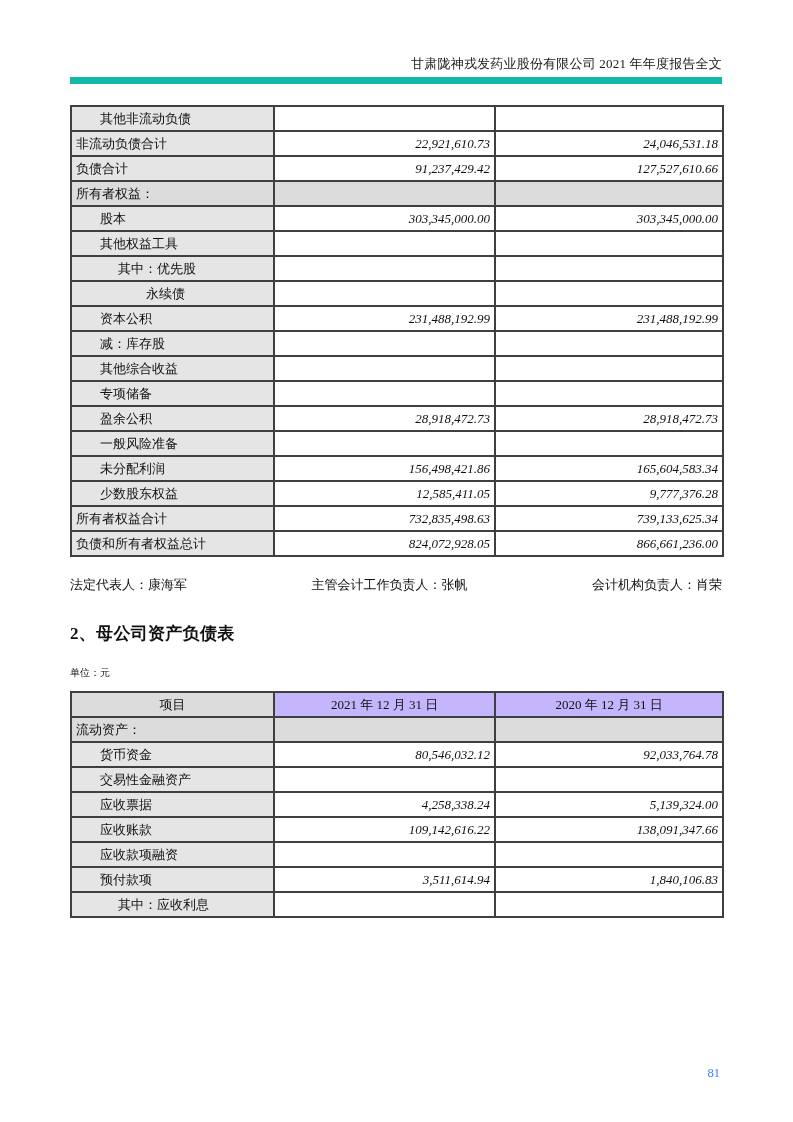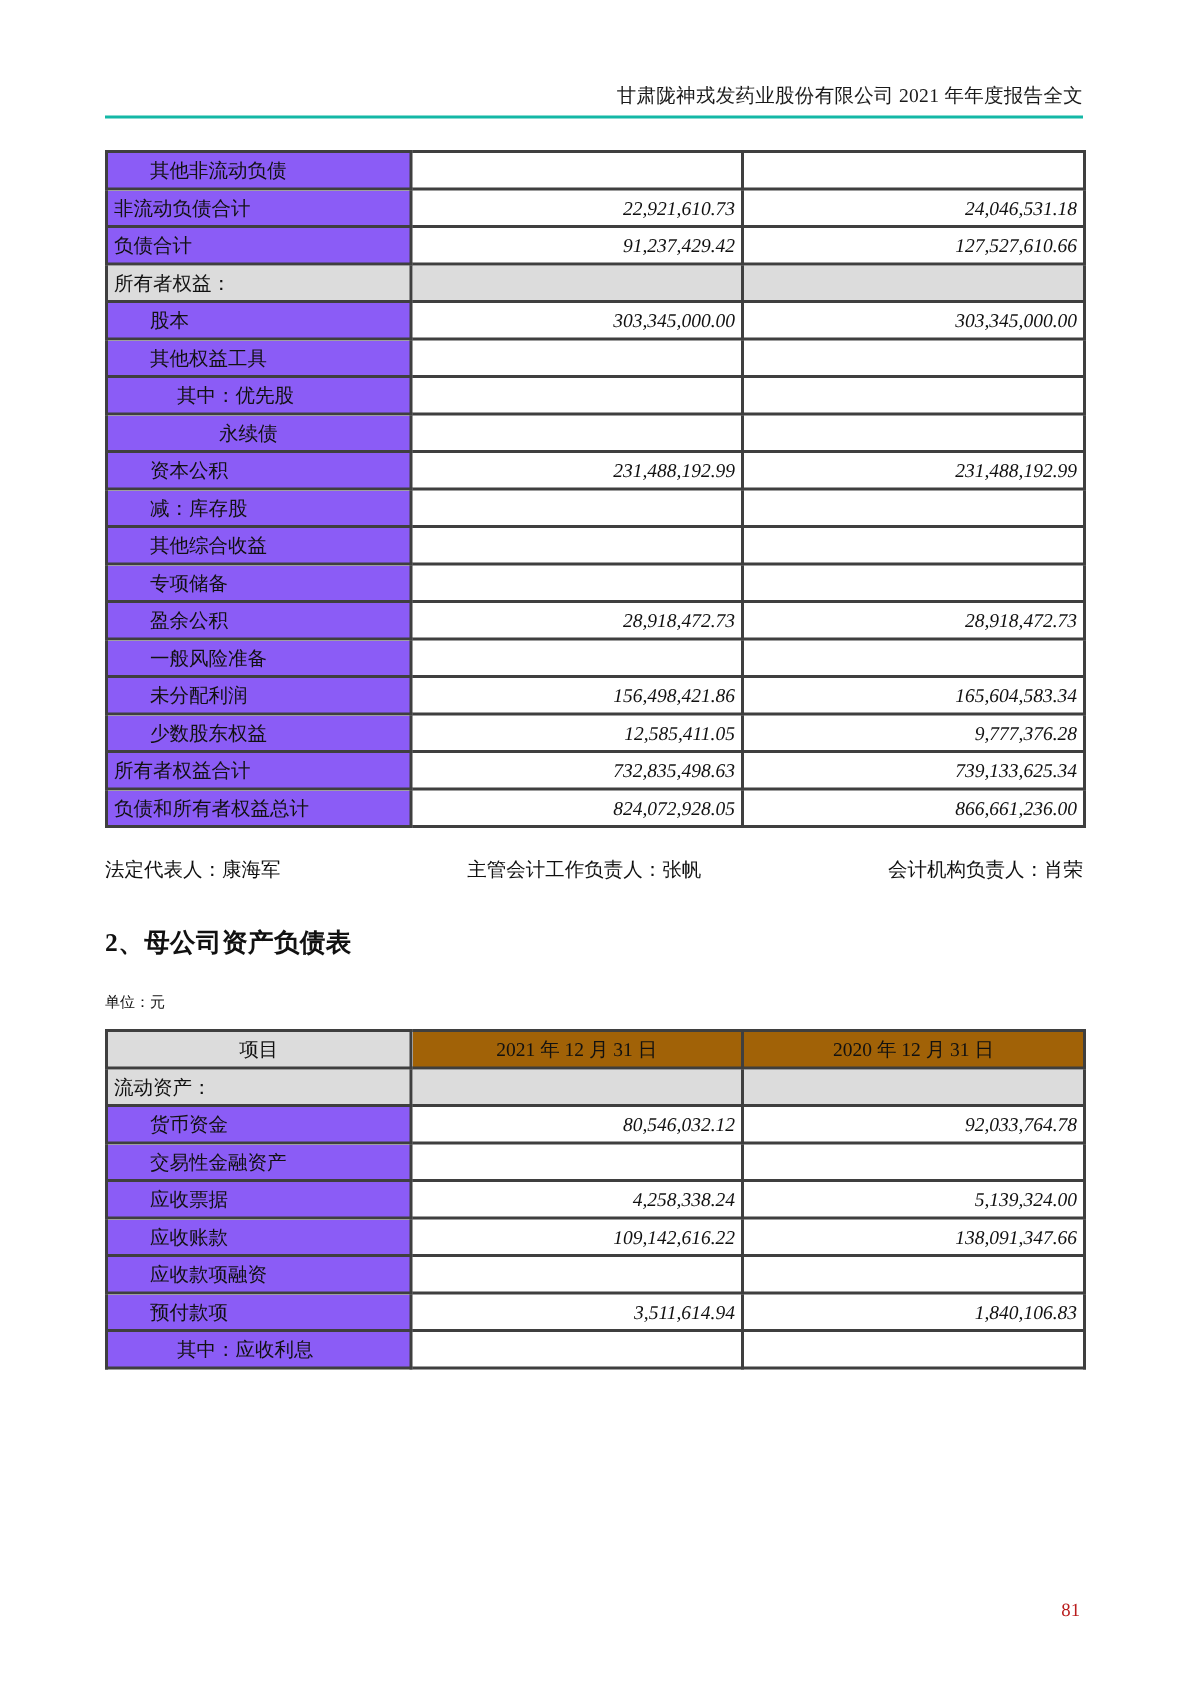--- a/index.html
+++ b/index.html
@@ -16,21 +16,21 @@
     left: 70px; top: 0;
     width: 652px;
   }
   
   .doc-header {
     padding-top: 55px;
     text-align: right;
     font-size: 13px;
     letter-spacing: 0.2px;
     color: #1a1a1a;
-    border-bottom: 2px solid #14b8a6;
+    border-bottom: 7px solid #14b8a6;
     padding-bottom: 4px;
   }
   
   table {
     border-collapse: collapse;
     table-layout: fixed;
     width: 652px;
   }
   table.fin-table { margin-top: 21px; }
   table.fin-table2 { margin-top: 11px; }
@@ -40,33 +40,33 @@
   td, th {
     border: 2px solid #3f3f3f;
     height: 25px;
     font-size: 13px;
     font-weight: normal;
     vertical-align: middle;
     overflow: hidden;
     white-space: nowrap;
   }
   td.label-cell {
-    background: #8b5cf6;
+    background: #e5e5e5;
     text-align: left;
     padding-right: 3px;
   }
   tr.section-row td { background: #dcdcdc; }
   td.value-cell {
     background: #ffffff;
     text-align: right;
     padding: 0 4px 0 2px;
     font-style: italic;
   }
   tr.section-row td.value-cell { background: #dcdcdc; }
-  th.head-cell { text-align: center; background: #a16207; padding: 0 2px; }
+  th.head-cell { text-align: center; background: #c4b5fd; padding: 0 2px; }
   th.head-cell.label-cell { background: #dcdcdc; }
   .indent-0 { padding-left: 4px; margin-left: 20px; }
   .indent-1 { padding-left: 28px; }
   .indent-2 { padding-left: 46px; }
   .indent-3 { padding-left: 74px; }
   
   .signatories {
     margin-top: 19px;
     display: flex;
     justify-content: space-between;
@@ -82,21 +82,21 @@
   }
   .unit-label {
     margin-top: 21px;
     font-size: 10px;
   }
   .page-number {
     position: absolute;
     top: 1066px;
     right: 73px;
     font-size: 12.5px;
-    color: #b91c1c;
+    color: #3b82f6;
   }
 </style>
 </head>
 <body>
 
 <div class="content">
 
   <div class="doc-header">甘肃陇神戎发药业股份有限公司 2021 年年度报告全文</div>
 
   <table class="fin-table">

